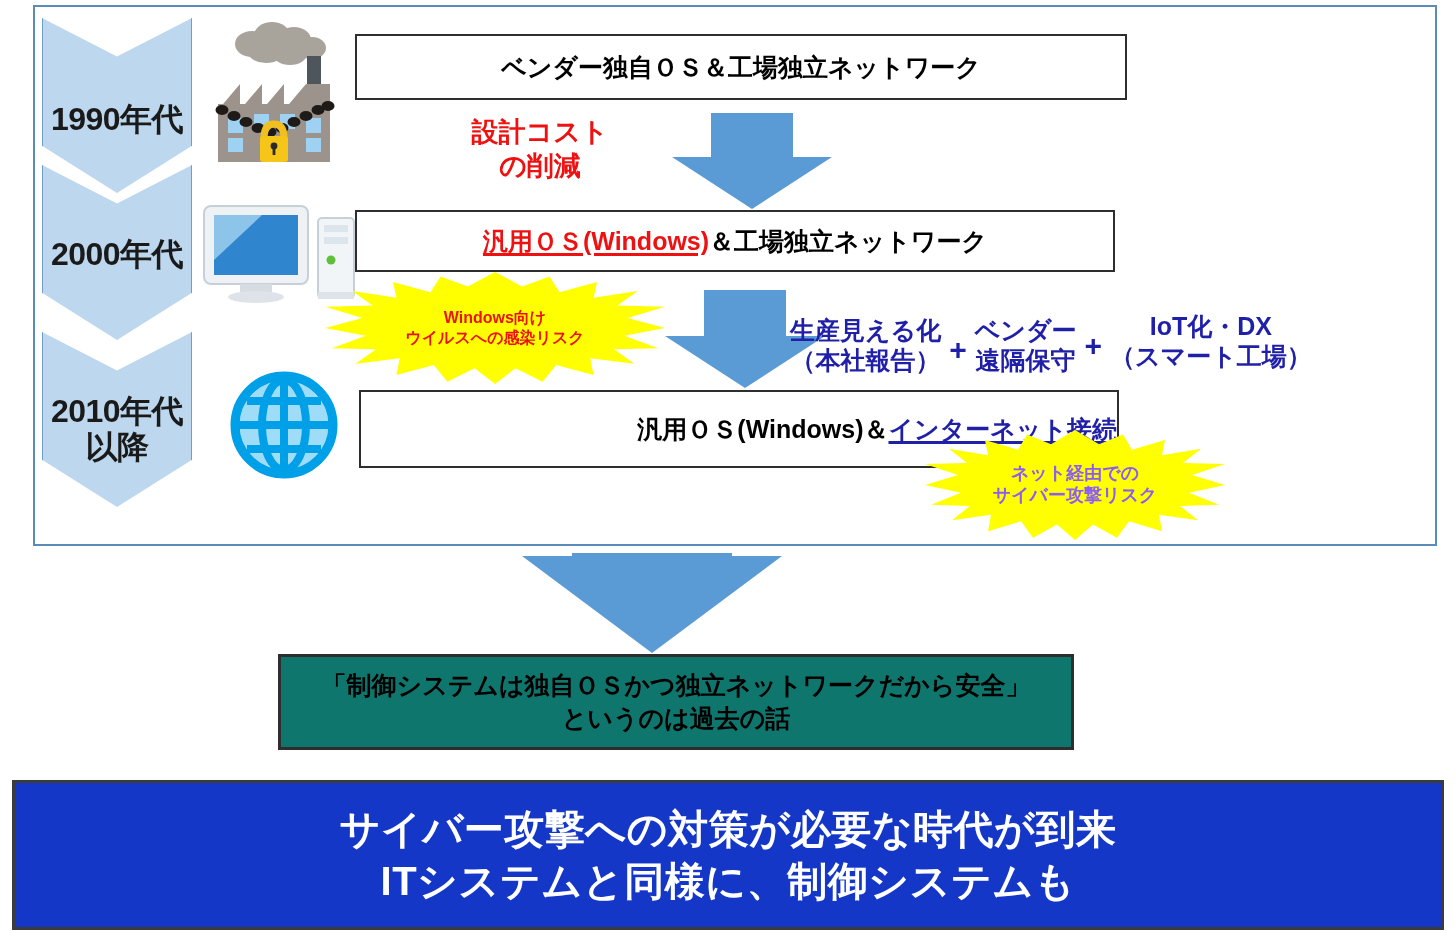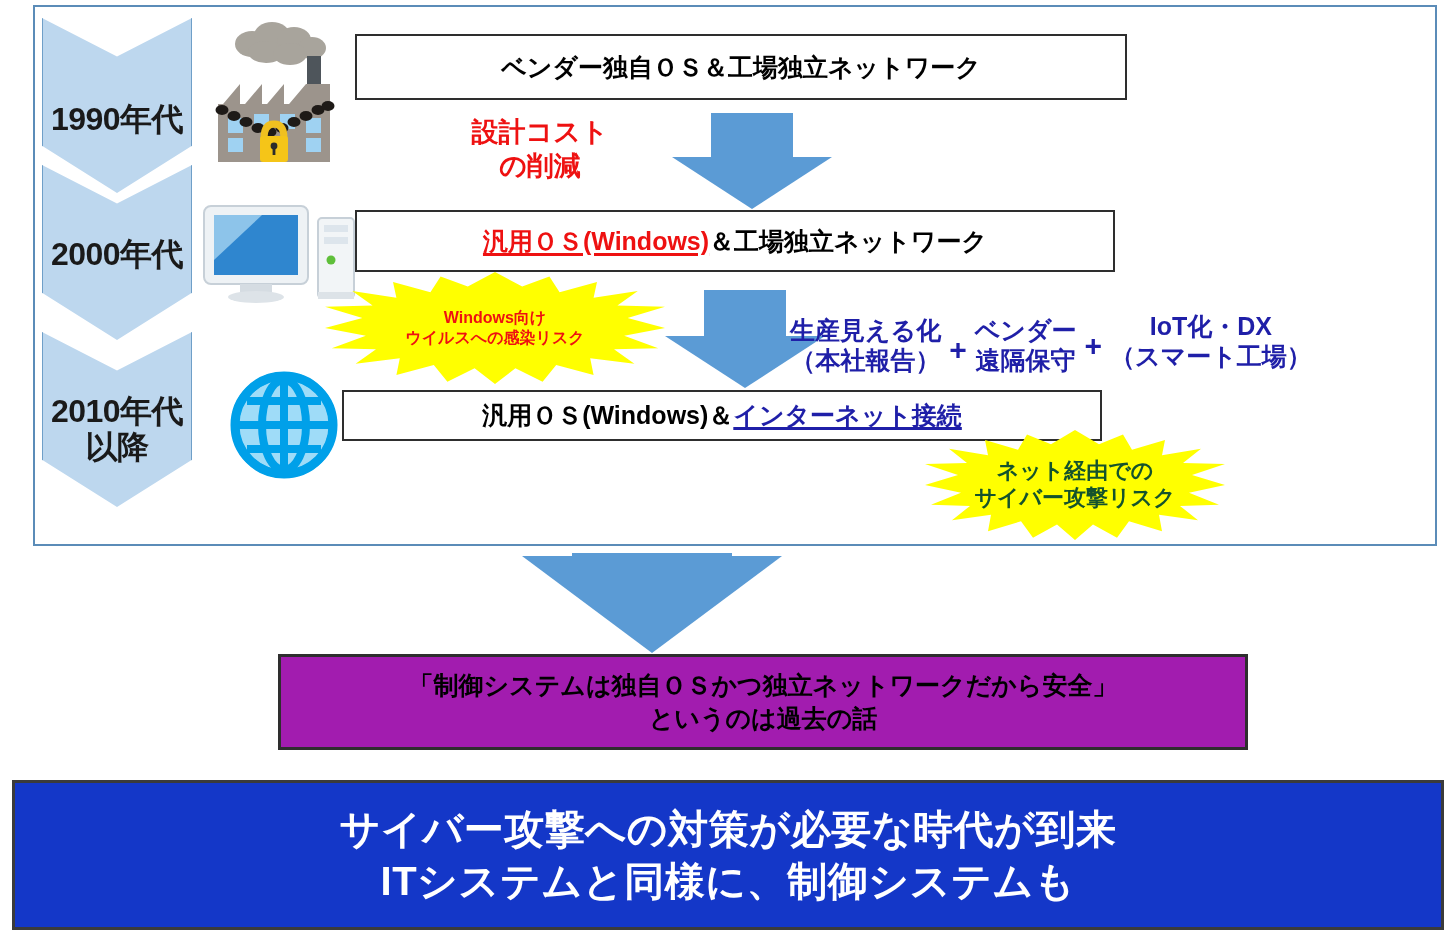--- a/index.html
+++ b/index.html
@@ -102,21 +102,21 @@
     text-underline-offset: 3px;
   }
   .stmt-text .blue-u {
     color: #1f1fa8;
     text-decoration: underline;
     text-decoration-thickness: 3px;
     text-underline-offset: 3px;
   }
   #box-1990 { left: 355px; top: 34px; width: 772px; height: 66px; }
   #box-2000 { left: 355px; top: 210px; width: 760px; height: 62px; }
-  #box-2010 { left: 342px; top: 390px; width: 760px; height: 51px; }
+  #box-2010 { left: 359px; top: 390px; width: 760px; height: 78px; justify-content: flex-end; }
   .arrow-wrap { position: absolute; }
   .arrow-wrap .shaft {
     position: absolute;
     left: 50%;
     transform: translateX(-50%);
     background: #5b9bd5;
   }
   .arrow-wrap .head {
     position: absolute;
     left: 0;
@@ -214,31 +214,31 @@
   }
   .burst-text {
     font-size: 16px;
     font-weight: bold;
     line-height: 1.22;
     white-space: nowrap;
   }
   #burst-virus { left: 325px; top: 272px; width: 340px; height: 112px; }
   #burst-virus .burst-text { color: #ee1111; }
   #burst-cyber { left: 925px; top: 430px; width: 300px; height: 110px; }
-  #burst-cyber .burst-text { color: #14532d; font-size: 22px; }
+  #burst-cyber .burst-text { color: #8b5cf6; font-size: 18px; }
 
   
   #conclusion-box {
     position: absolute;
     left: 278px;
     top: 654px;
-    width: 970px;
+    width: 796px;
     height: 96px;
     border: 3px solid #2e2e2e;
-    background: #a21caf;
+    background: #0f766e;
     box-sizing: border-box;
     display: flex;
     flex-direction: column;
     align-items: center;
     justify-content: center;
     text-align: center;
   }
   #conclusion-box .cline {
     font-size: 25px;
     font-weight: bold;

